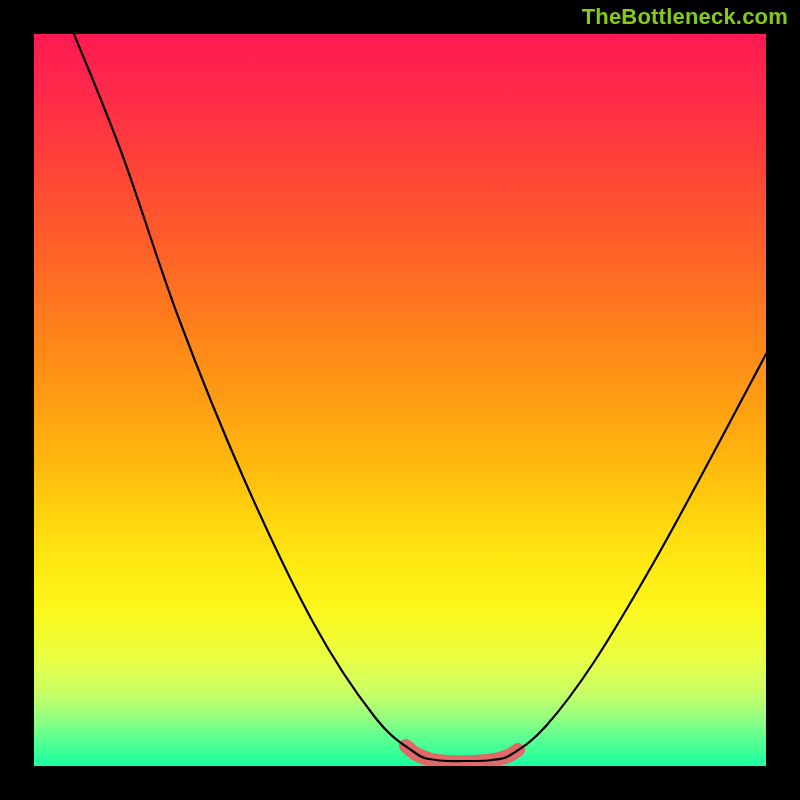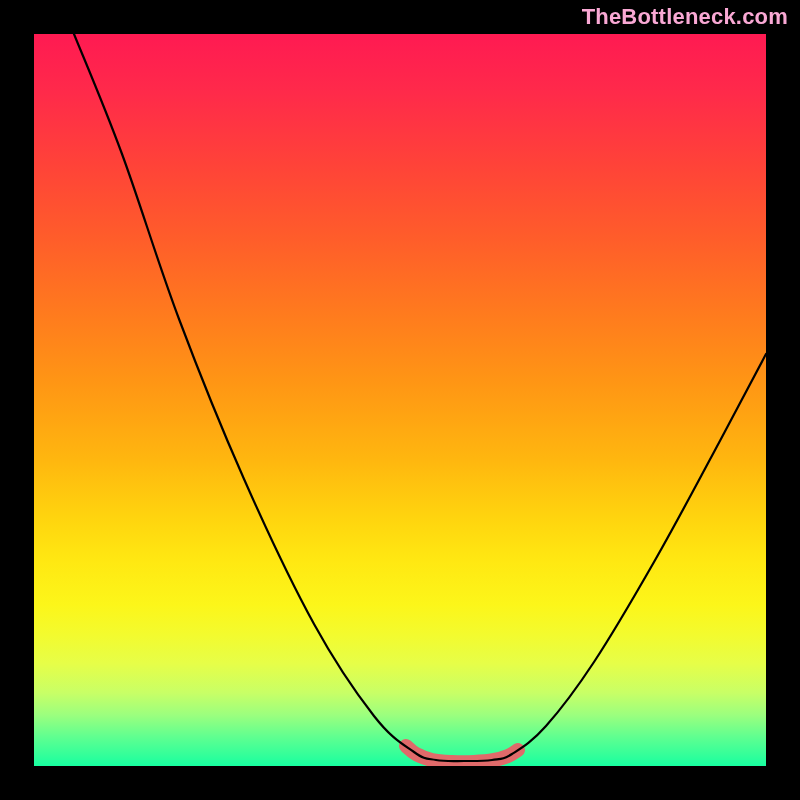--- a/index.html
+++ b/index.html
@@ -63,21 +63,21 @@
   }
   .highlight-path {
     fill: none;
     stroke-linecap: round;
     stroke-linejoin: round;
   }
   .watermark {
     position: absolute;
     top: 4px;
     right: 12px;
-    color: #f9a8d4;
+    color: #84cc16;
     font-size: 22px;
     font-weight: 600;
     letter-spacing: 0.2px;
     user-select: none;
   }
 </style>
 </head>
 <body>
 
 <div class="stage">

